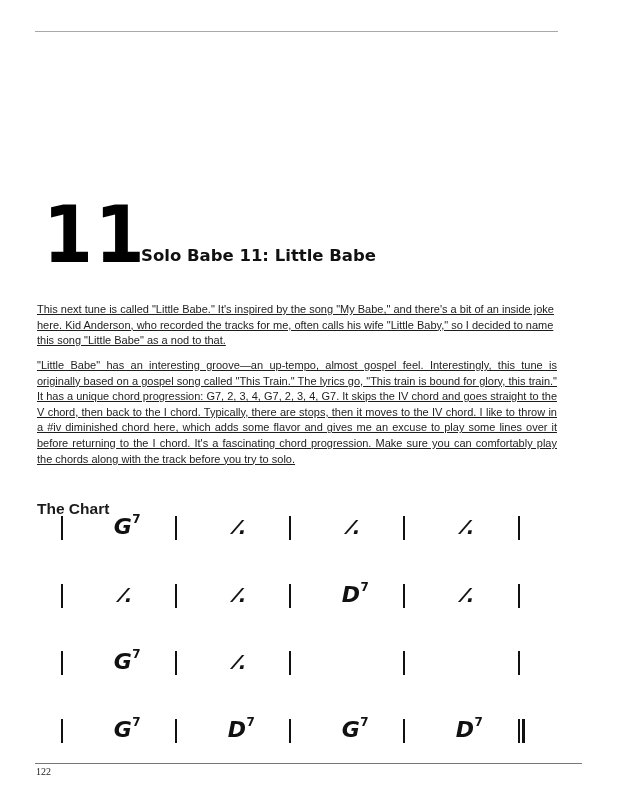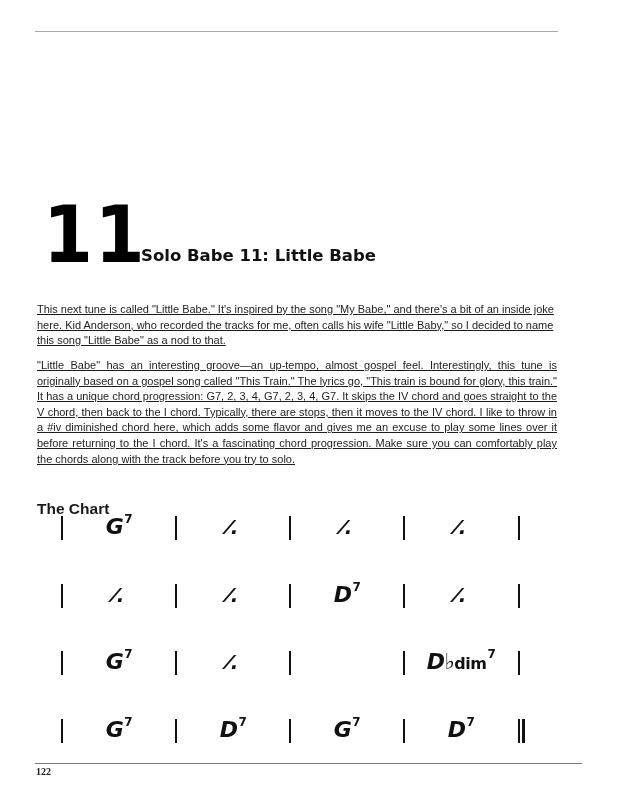--- a/index.html
+++ b/index.html
@@ -98,20 +98,21 @@
       width: 7px;
     }
     .measure {
       position: absolute;
       top: 0;
       width: 112px;
       height: 40px;
       display: flex;
       align-items: center;
       justify-content: center;
+      padding-left: 8px;
     }
     .chord {
       font-family: "DejaVu Sans", sans-serif;
       font-weight: bold;
       font-size: 22px;
       color: #111;
       letter-spacing: -0.5px;
       font-style: italic;
       line-height: 1;
     }
@@ -139,21 +140,21 @@
       top: 763px;
       width: 547px;
       height: 1px;
       background: #777;
     }
     .page-number {
       position: absolute;
       left: 36px;
       top: 766px;
       font-family: "Liberation Serif", serif;
-      font-weight: bold;
+      font-weight: normal;
       font-size: 10px;
       color: #222;
     }
   </style>
 </head>
 <body>
 
 <div class="top-rule"></div>
 
 <div class="chapter-number">11</div>
@@ -210,23 +211,20 @@
     <div class="barline" style="left:61px"></div>
     <div class="measure" style="left:63px">
       <span class="chord"><span>G</span><sup>7</sup></span>
     </div>
     <div class="barline" style="left:175px"></div>
     <div class="measure" style="left:177px">
       <span class="repeat-sign">⁄.</span>
     </div>
     <div class="barline" style="left:289px"></div>
     <div class="barline" style="left:403px"></div>
-    <div class="measure" style="left:405px">
-      <span class="chord"><span>D♭</span><span class="dim">dim</span><sup>7</sup></span>
-    </div>
     <div class="barline" style="left:518px"></div>
   </div>
 
   <div class="chart-row" style="top:710px">
     <div class="barline" style="left:61px"></div>
     <div class="measure" style="left:63px">
       <span class="chord"><span>G</span><sup>7</sup></span>
     </div>
     <div class="barline" style="left:175px"></div>
     <div class="measure" style="left:177px">

